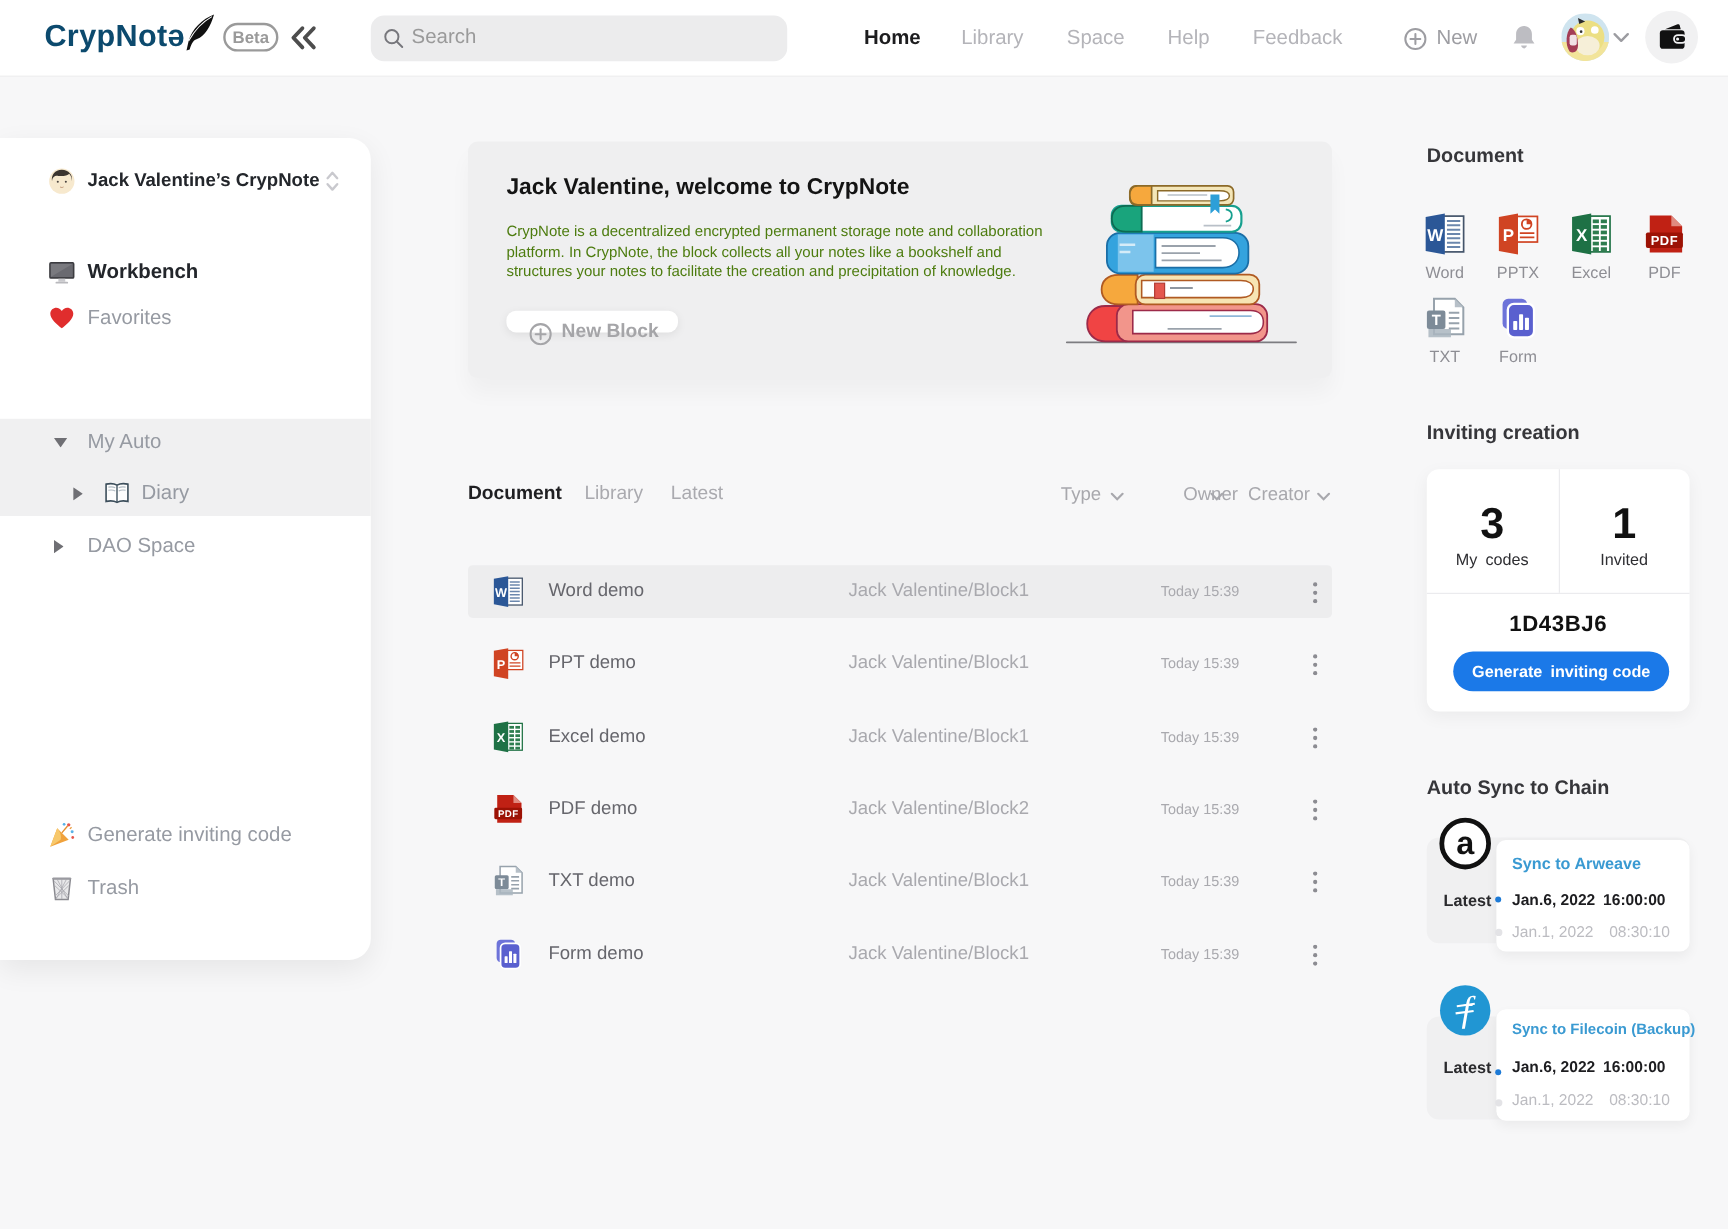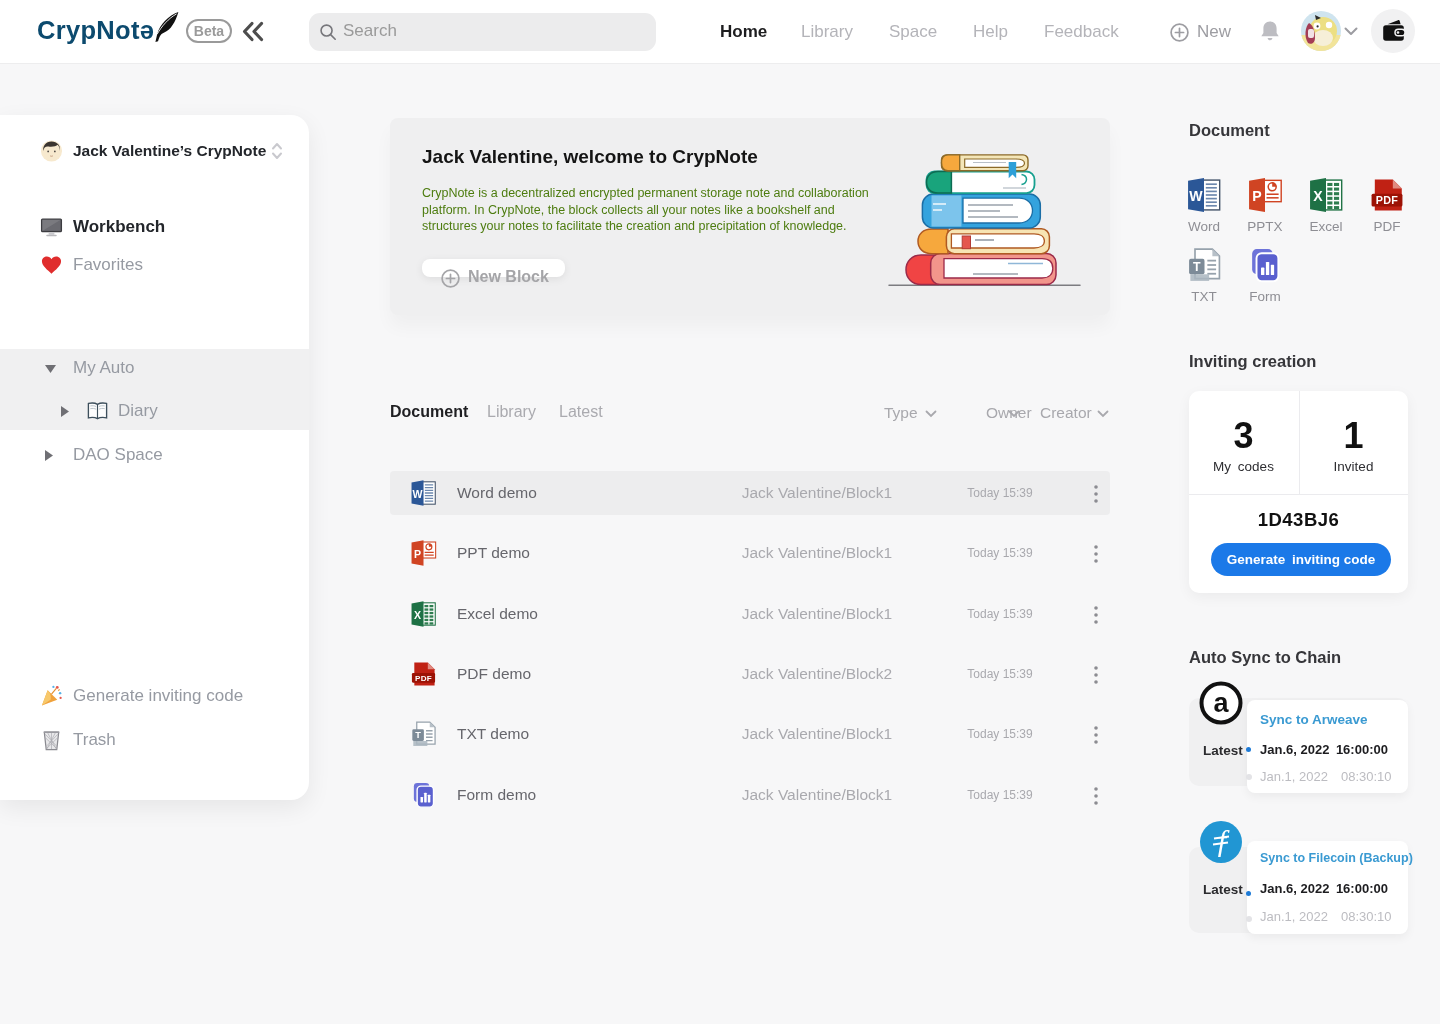--- a/index.html
+++ b/index.html
@@ -39,21 +39,21 @@
   
   .tab { position:absolute; top:403px; font-size:16px; color:#aaaaaf; }
   .tab.on { color:#1f1f22; font-weight:bold; }
   .filter { position:absolute; top:404px; font-size:15.5px; color:#a8a8ad; }
 
   
   .lrow { position:absolute; left:390px; width:720px; height:44px; }
   .lrow.hl { background:#ededee; border-radius:4px; }
   .lrow .fic { position:absolute; left:20px; top:50%; transform:translateY(-50%); width:27px; height:27px; }
   .lrow .name { position:absolute; left:67px; top:50%; transform:translateY(-50%); font-size:15.5px; color:#66666c; }
-  .lrow .owner { position:absolute; left:317px; width:220px; text-align:center; top:50%; transform:translateY(-50%); font-size:15.5px; color:#a9a9ae; }
+  .lrow .owner { position:absolute; left:317px; width:220px; text-align:left; top:50%; transform:translateY(-50%); font-size:15.5px; color:#a9a9ae; }
   .lrow .time { position:absolute; left:550px; width:120px; text-align:center; top:50%; transform:translateY(-50%); font-size:12px; color:#a9a9ae; }
   .lrow .kebab { position:absolute; left:704px; top:50%; transform:translateY(-50%); width:4px; height:16px; }
 
   
   .rhead { position:absolute; left:1189px; font-size:16.5px; font-weight:bold; color:#36363a; }
   .ric { position:absolute; width:62px; text-align:center; }
   .ric .lbl { display:block; margin-top:2px; font-size:13.5px; color:#8e8e94; }
 
   #invite { position:absolute; left:1189px; top:391px; width:219px; height:202px; background:#fff; border-radius:10px; box-shadow:0 4px 14px rgba(0,0,0,0.05); }
   #invite .vdiv { position:absolute; left:110px; top:0px; width:1px; height:103px; background:#ebebee; }

